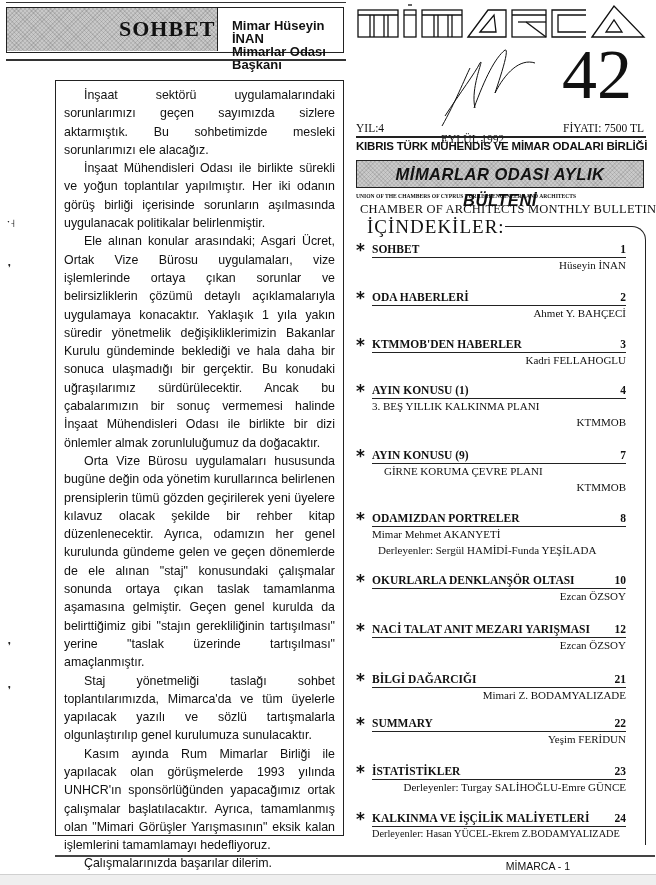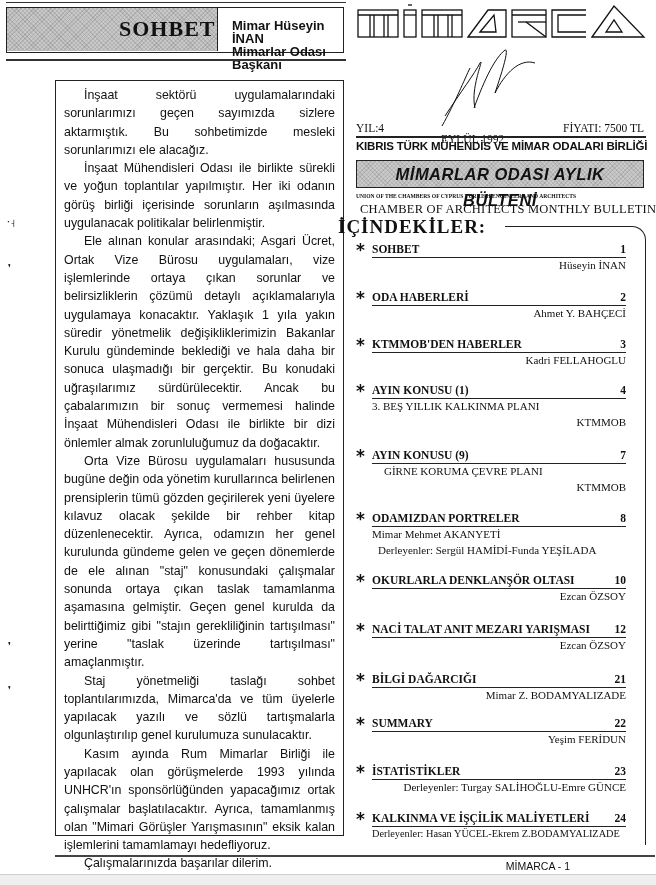--- a/index.html
+++ b/index.html
@@ -35,21 +35,21 @@
   .meta-date{position:absolute;left:85px;top:0;margin-top:11px;}
   .meta-price{position:absolute;right:2px;top:0;}
   .meta-rule{position:absolute;left:356px;top:136px;width:290px;height:1.5px;background:#222;}
   .union-tr{position:absolute;left:356px;top:140px;width:290px;font-family:"Liberation Sans",sans-serif;font-weight:bold;font-size:11.5px;letter-spacing:-0.2px;white-space:nowrap;}
   .bulletin-box{position:absolute;left:356px;top:160px;width:288px;height:28px;border:1.5px solid #222;box-sizing:border-box;
      background-color:#c9c9c9;
      background-image:repeating-linear-gradient(45deg,rgba(0,0,0,.09) 0 1px,transparent 1px 3px),repeating-linear-gradient(-45deg,rgba(0,0,0,.09) 0 1px,transparent 1px 3px);
      font-family:"Liberation Sans",sans-serif;font-weight:bold;font-size:16.5px;letter-spacing:0.5px;text-align:center;line-height:26px;color:#111;font-style:italic;}
   .union-en{position:absolute;left:356px;top:193px;width:290px;font-family:"Liberation Serif",serif;font-weight:bold;font-size:5.6px;letter-spacing:0px;white-space:nowrap;}
   .chamber-en{position:absolute;left:360px;top:202px;font-family:"Liberation Serif",serif;font-size:12.5px;letter-spacing:0.2px;white-space:nowrap;}
-  .toc-title{position:absolute;left:338px;top:216px;font-family:"Liberation Serif",serif;font-weight:bold;font-size:19px;letter-spacing:1px;}
+  .toc-title{position:absolute;left:367px;top:216px;font-family:"Liberation Serif",serif;font-weight:normal;font-size:19px;letter-spacing:1px;}
   .toc-bracket{position:absolute;left:505px;top:226px;width:140px;height:618px;border-top:1.5px solid #222;border-right:1.5px solid #222;border-bottom:none;border-top-right-radius:14px;}
 
   
   .toc-entry{position:absolute;left:356px;width:270px;}
   .toc-star{position:absolute;left:0;top:-2px;font-size:17px;font-weight:bold;font-family:"DejaVu Sans",sans-serif;}
   .toc-head{position:absolute;left:16px;top:0;width:254px;height:15px;border-bottom:1.5px solid #222;font-family:"Liberation Serif",serif;font-weight:bold;font-size:11.5px;line-height:15px;}
   .toc-head .num{position:absolute;right:0;top:0;}
   .toc-line{position:absolute;font-family:"Liberation Serif",serif;font-size:11px;white-space:nowrap;}
   .toc-line.right{right:0;}
   .toc-line.left{left:16px;}
@@ -123,20 +123,21 @@
 
         <polygon points="236,35 258,4 288,35"></polygon>
         <polygon points="250,30 258,18 266,30"></polygon>
       </g>
     </svg>
   </div>
 
   <svg class="signature" viewBox="0 0 120 80">
     <path d="M2 78 C 15 55, 25 30, 30 20 M 5 68 C 20 45, 35 25, 40 15 C 45 8, 30 40, 35 60 M 34 60 C 45 30, 55 10, 65 2 C 70 0, 60 30, 55 45 C 65 25, 80 10, 95 15" fill="none" stroke="#111" stroke-width="1"></path>
   </svg>
+  <div class="issue-number">42</div>
 
   <div class="meta-row">
     <span class="meta-year">YIL:4</span>
     <span class="meta-date">EYLÜL 1992</span>
     <span class="meta-price">FİYATI: 7500 TL</span>
   </div>
   <div class="meta-rule"></div>
 
   <div class="union-tr">KIBRIS TÜRK MÜHENDİS  VE MİMAR ODALARI BİRLİĞİ</div>
   <div class="bulletin-box">MİMARLAR ODASI AYLIK BÜLTENİ</div>
@@ -186,21 +187,21 @@
         <div class="toc-line right" style="top: 17px;">Ezcan ÖZSOY</div>
       </div>
       <div class="toc-entry" style="top: 622px;">
         <span class="toc-star">*</span>
         <div class="toc-head"><span>NACİ TALAT ANIT MEZARI YARIŞMASI</span><span class="num">12</span></div>
         <div class="toc-line right" style="top: 17px;">Ezcan ÖZSOY</div>
       </div>
       <div class="toc-entry" style="top: 672px;">
         <span class="toc-star">*</span>
         <div class="toc-head"><span>BİLGİ DAĞARCIĞI</span><span class="num">21</span></div>
-        <div class="toc-line right" style="top: 17px;">Mimar Z. BODAMYALIZADE</div>
+        <div class="toc-line right" style="top: 17px;">Mimari Z. BODAMYALIZADE</div>
       </div>
       <div class="toc-entry" style="top: 716px;">
         <span class="toc-star">*</span>
         <div class="toc-head"><span>SUMMARY</span><span class="num">22</span></div>
         <div class="toc-line right" style="top: 17px;">Yeşim FERİDUN</div>
       </div>
       <div class="toc-entry" style="top: 764px;">
         <span class="toc-star">*</span>
         <div class="toc-head"><span>İSTATİSTİKLER</span><span class="num">23</span></div>
         <div class="toc-line right" style="top: 17px;">Derleyenler: Turgay SALİHOĞLU-Emre GÜNCE</div>

